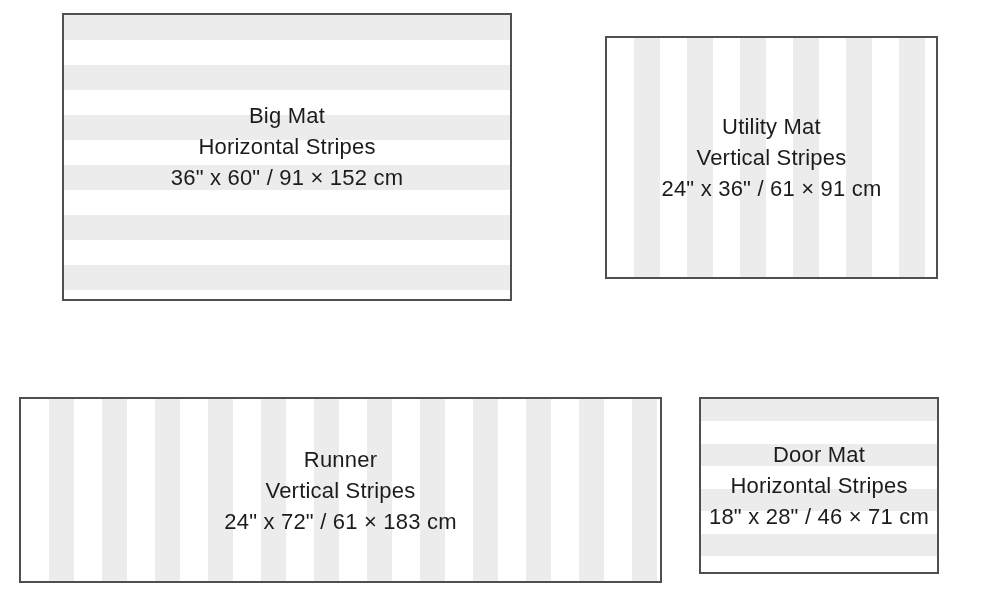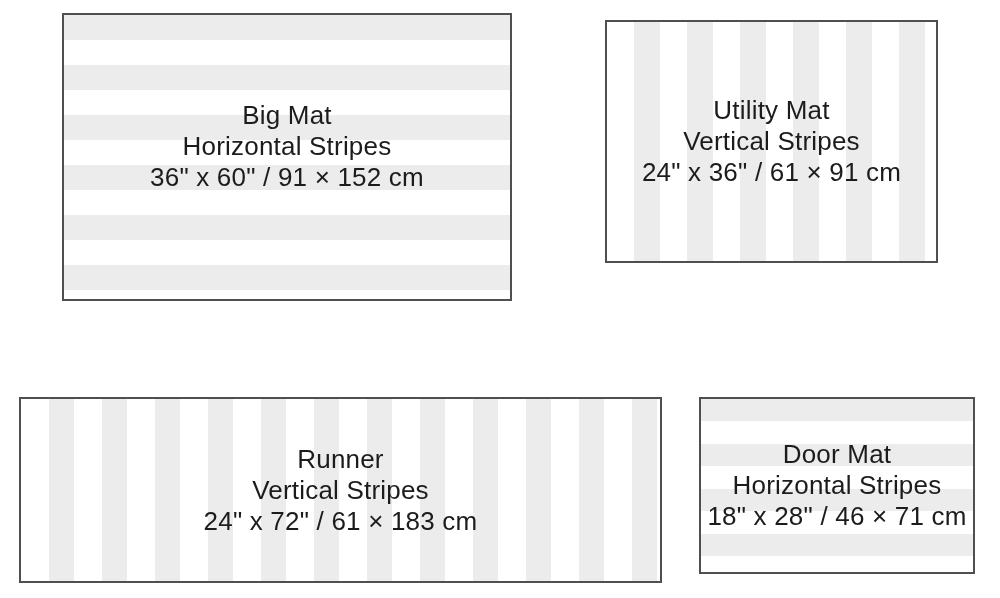--- a/index.html
+++ b/index.html
@@ -18,21 +18,21 @@
     position: absolute;
     box-sizing: border-box;
     border: 2px solid #4f4f4f;
     display: flex;
     align-items: center;
     justify-content: center;
     text-align: center;
   }
   .mat-label {
     color: #1c1c1c;
-    font-size: 26px;
+    font-size: 22px;
     line-height: 31px;
     letter-spacing: 0.2px;
     white-space: nowrap;
   }
   
   .mat-big {
     left: 62px;
     top: 13px;
     width: 450px;
     height: 288px;
@@ -41,21 +41,21 @@
       #ececec 0px, #ececec 25px,
       #ffffff 25px, #ffffff 50px
     );
   }
   .mat-big .mat-label {
     transform: translateY(-11px);
   }
   
   .mat-utility {
     left: 605px;
-    top: 20px;
+    top: 36px;
     width: 333px;
     height: 243px;
     background: repeating-linear-gradient(
       90deg,
       #ffffff 0px, #ffffff 27px,
       #ececec 27px, #ececec 53px
     );
   }
   
   .mat-runner {
@@ -66,21 +66,21 @@
     background: repeating-linear-gradient(
       90deg,
       #ffffff 0px, #ffffff 28px,
       #ececec 28px, #ececec 53px
     );
   }
   
   .mat-door {
     left: 699px;
     top: 397px;
-    width: 276px;
+    width: 240px;
     height: 177px;
     background: repeating-linear-gradient(
       180deg,
       #ececec 0px, #ececec 22px,
       #ffffff 22px, #ffffff 45px
     );
     justify-content: center;
   }
 </style>
 </head>

